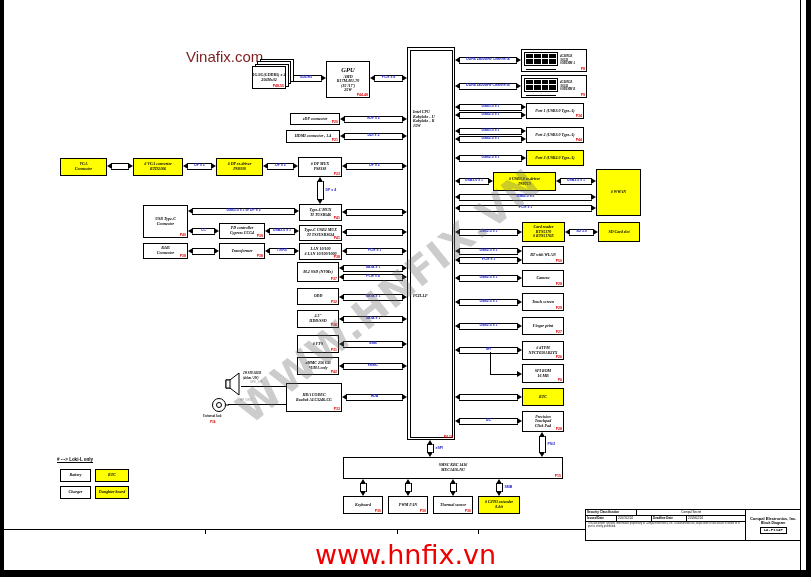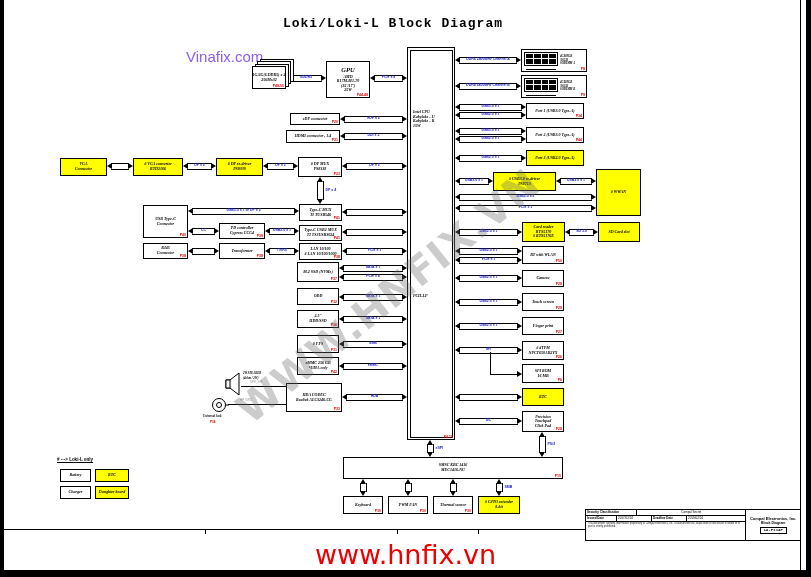--- a/index.html
+++ b/index.html
@@ -45,21 +45,21 @@
   
   .wire{position:absolute;background:#000;z-index:1;}
   .ah-free{position:absolute;width:0;height:0;border-top:3px solid transparent;border-bottom:3px solid transparent;border-left:5px solid #000;z-index:2;}
   .note{position:absolute;white-space:nowrap;z-index:4;}
   .tiny-black{font:italic 700 3px/1.2 "Liberation Serif",serif;color:#000;}
   .tiny-gray{font:3px/1 "Liberation Sans",sans-serif;color:#979797;}
   .tiny-red{font:700 3px/1 "Liberation Sans",sans-serif;color:#e00000;}
   
   .title{position:absolute;left:273px;top:16px;width:240px;text-align:center;
          font:700 13px/1.2 "Liberation Mono",monospace;letter-spacing:1px;color:#000;z-index:5;}
-  .wm-corner{position:absolute;left:186px;top:48px;font:15px "Liberation Sans",sans-serif;color:#8b5cf6;z-index:0;}
+  .wm-corner{position:absolute;left:186px;top:48px;font:15px "Liberation Sans",sans-serif;color:#7f1d1d;z-index:0;}
   .wm-diag{position:absolute;left:178px;top:276px;width:420px;text-align:center;
            font:700 40px/1 "DejaVu Sans",sans-serif;letter-spacing:1px;color:rgba(110,110,110,0.35);
            transform:rotate(-39deg);z-index:50;pointer-events:none;}
   .url{position:absolute;left:0;right:0;top:541px;text-align:center;
        font:27px/1 "DejaVu Sans",sans-serif;color:#ee0000;z-index:60;}
   .legend-title{position:absolute;left:57px;top:458px;font:700 4.5px/1 "Liberation Sans",sans-serif;
                 text-decoration:underline;color:#000;z-index:4;}
   .frame{position:absolute;background:#000;z-index:70;}
   .fline{position:absolute;background:#000;z-index:4;}
   .icon-svg{position:absolute;z-index:4;}
@@ -76,21 +76,20 @@
   .tb-co{font:700 4px/1.3 "Liberation Sans",sans-serif;}
   .tb-doc{font:700 3.5px/1.3 "Liberation Sans",sans-serif;}
   .tb-num{font:700 4px/1.3 "Liberation Mono",monospace;border:1px solid #000;padding:0 3px;margin-top:1px;}
 </style>
 </head>
 <body>
 
 <div id="stage">
 
   <div class="wm-corner">Vinafix.com</div>
-  <div class="title">Loki/Loki-L Block Diagram</div>
 
   <div id="diagram-layer">
       <div class="harrow" style="left: 286px; top: 74.5px; width: 40px;">
         <i class="sh"></i>
         <i class="h l"></i>
         <i class="h r"></i>
         <span class="lbl hl">GDDR5</span>
       </div>
       <div class="harrow" style="left: 370px; top: 74.5px; width: 37px;">
         <i class="sh"></i>

